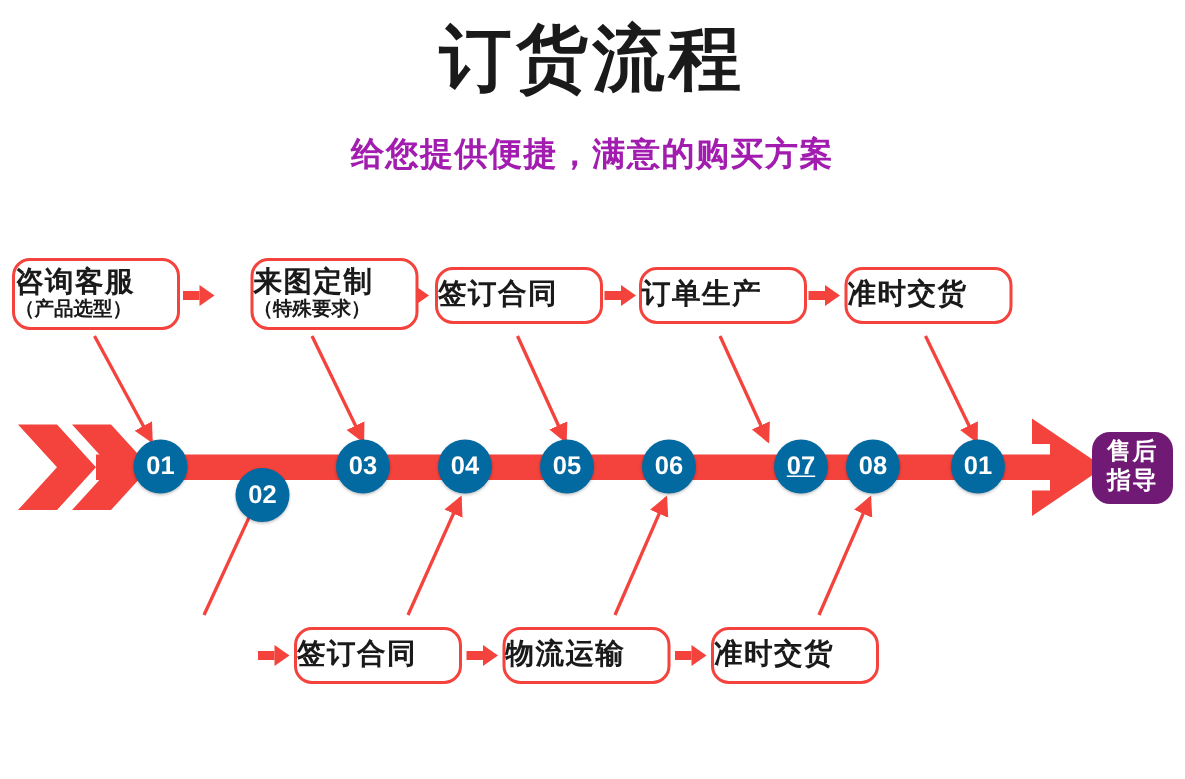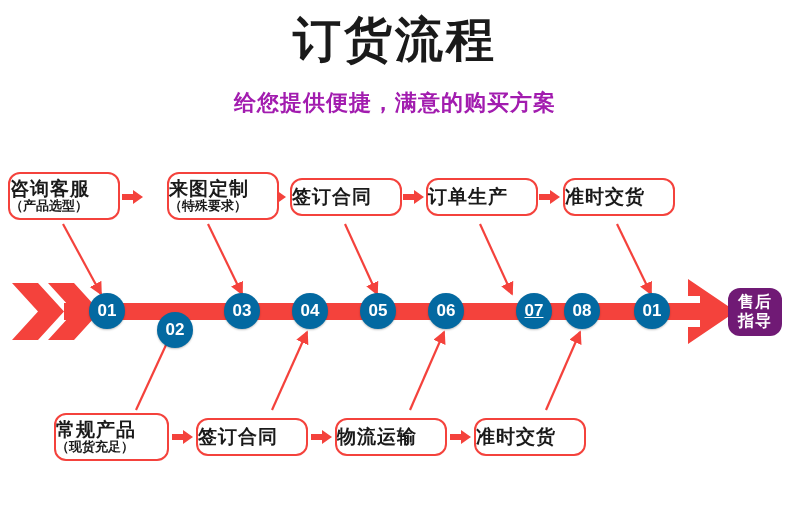--- a/index.html
+++ b/index.html
@@ -157,24 +157,20 @@
   </div>
 
   <div class="box single" style="left:426px;top:178px;width:112px;height:38px;">
     <span class="l1">订单生产</span>
   </div>
 
   <div class="box single" style="left:563px;top:178px;width:112px;height:38px;">
     <span class="l1">准时交货</span>
   </div>
 
-  <div class="box" style="left:54px;top:413px;width:115px;height:48px;">
-    <span class="l1">常规产品</span>
-    <span class="l2">（现货充足）</span>
-  </div>
 
   <div class="box single" style="left:196px;top:418px;width:112px;height:38px;">
     <span class="l1">签订合同</span>
   </div>
 
   <div class="box single" style="left:335px;top:418px;width:112px;height:38px;">
     <span class="l1">物流运输</span>
   </div>
 
   <div class="box single" style="left:474px;top:418px;width:112px;height:38px;">

